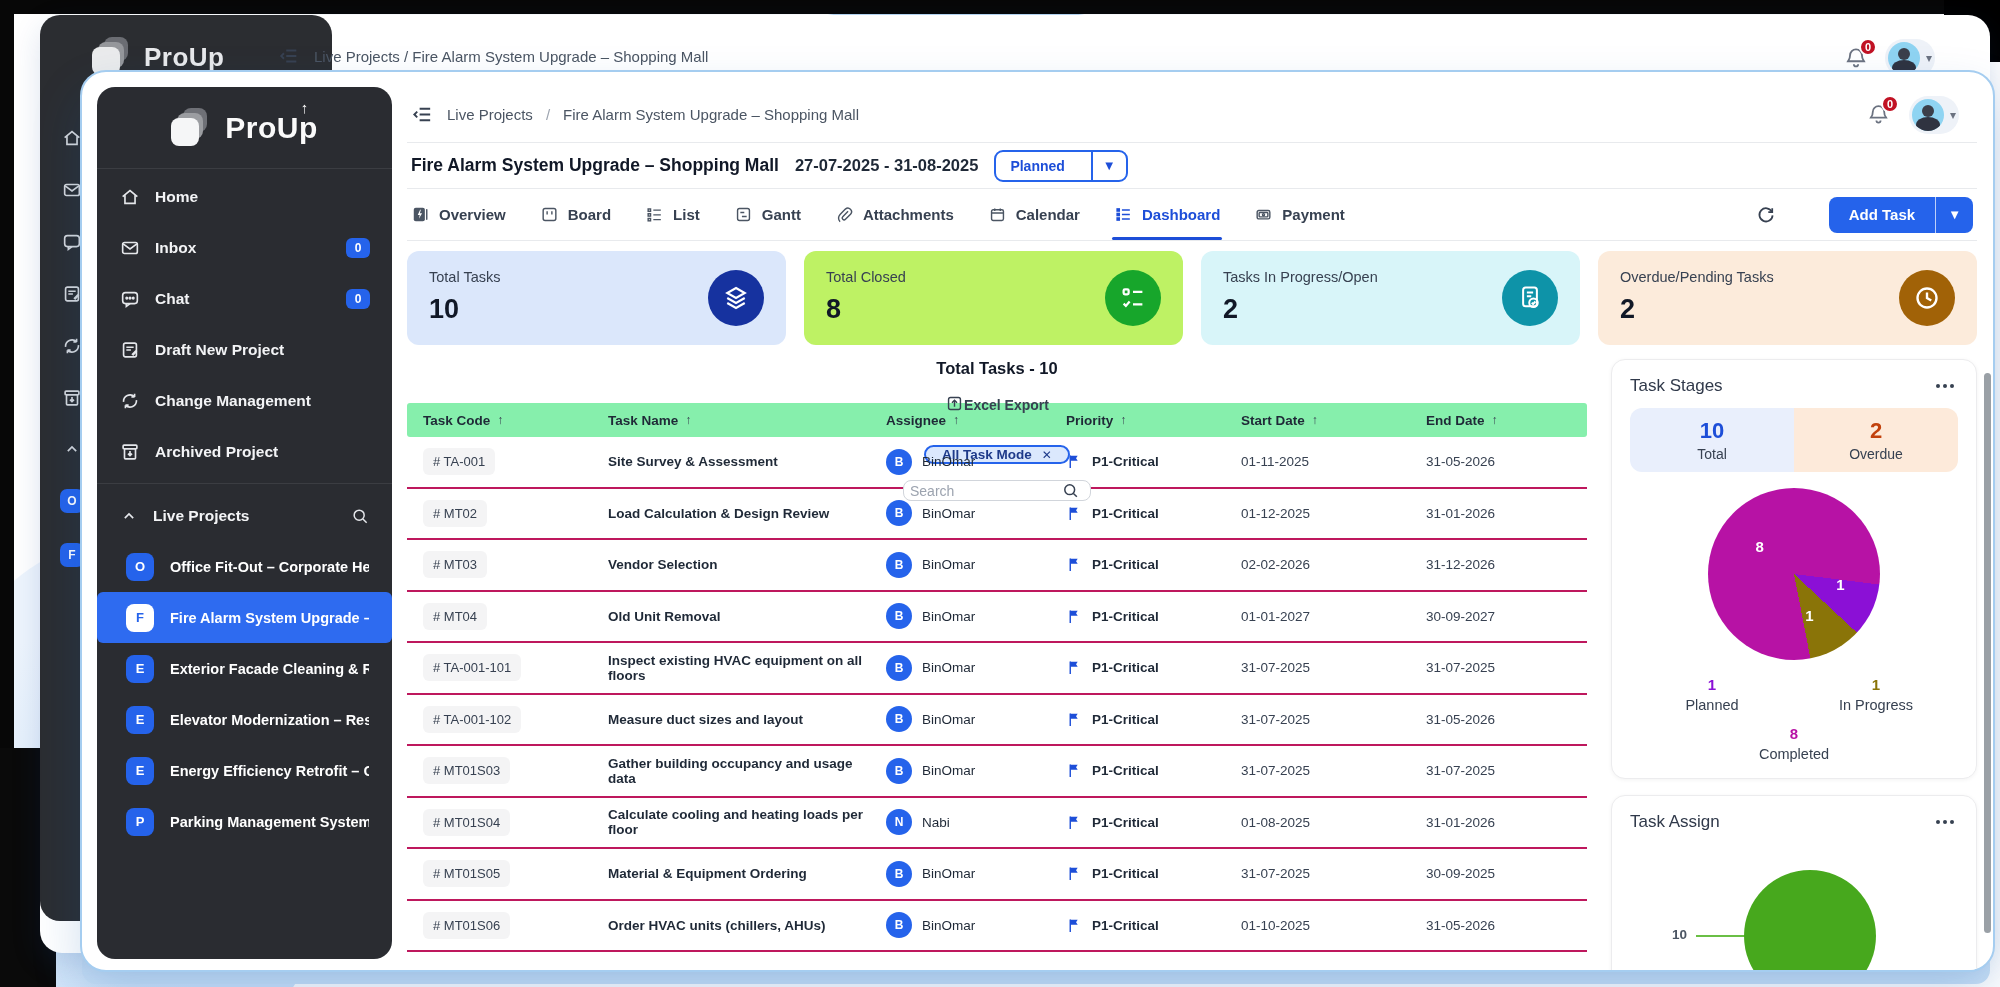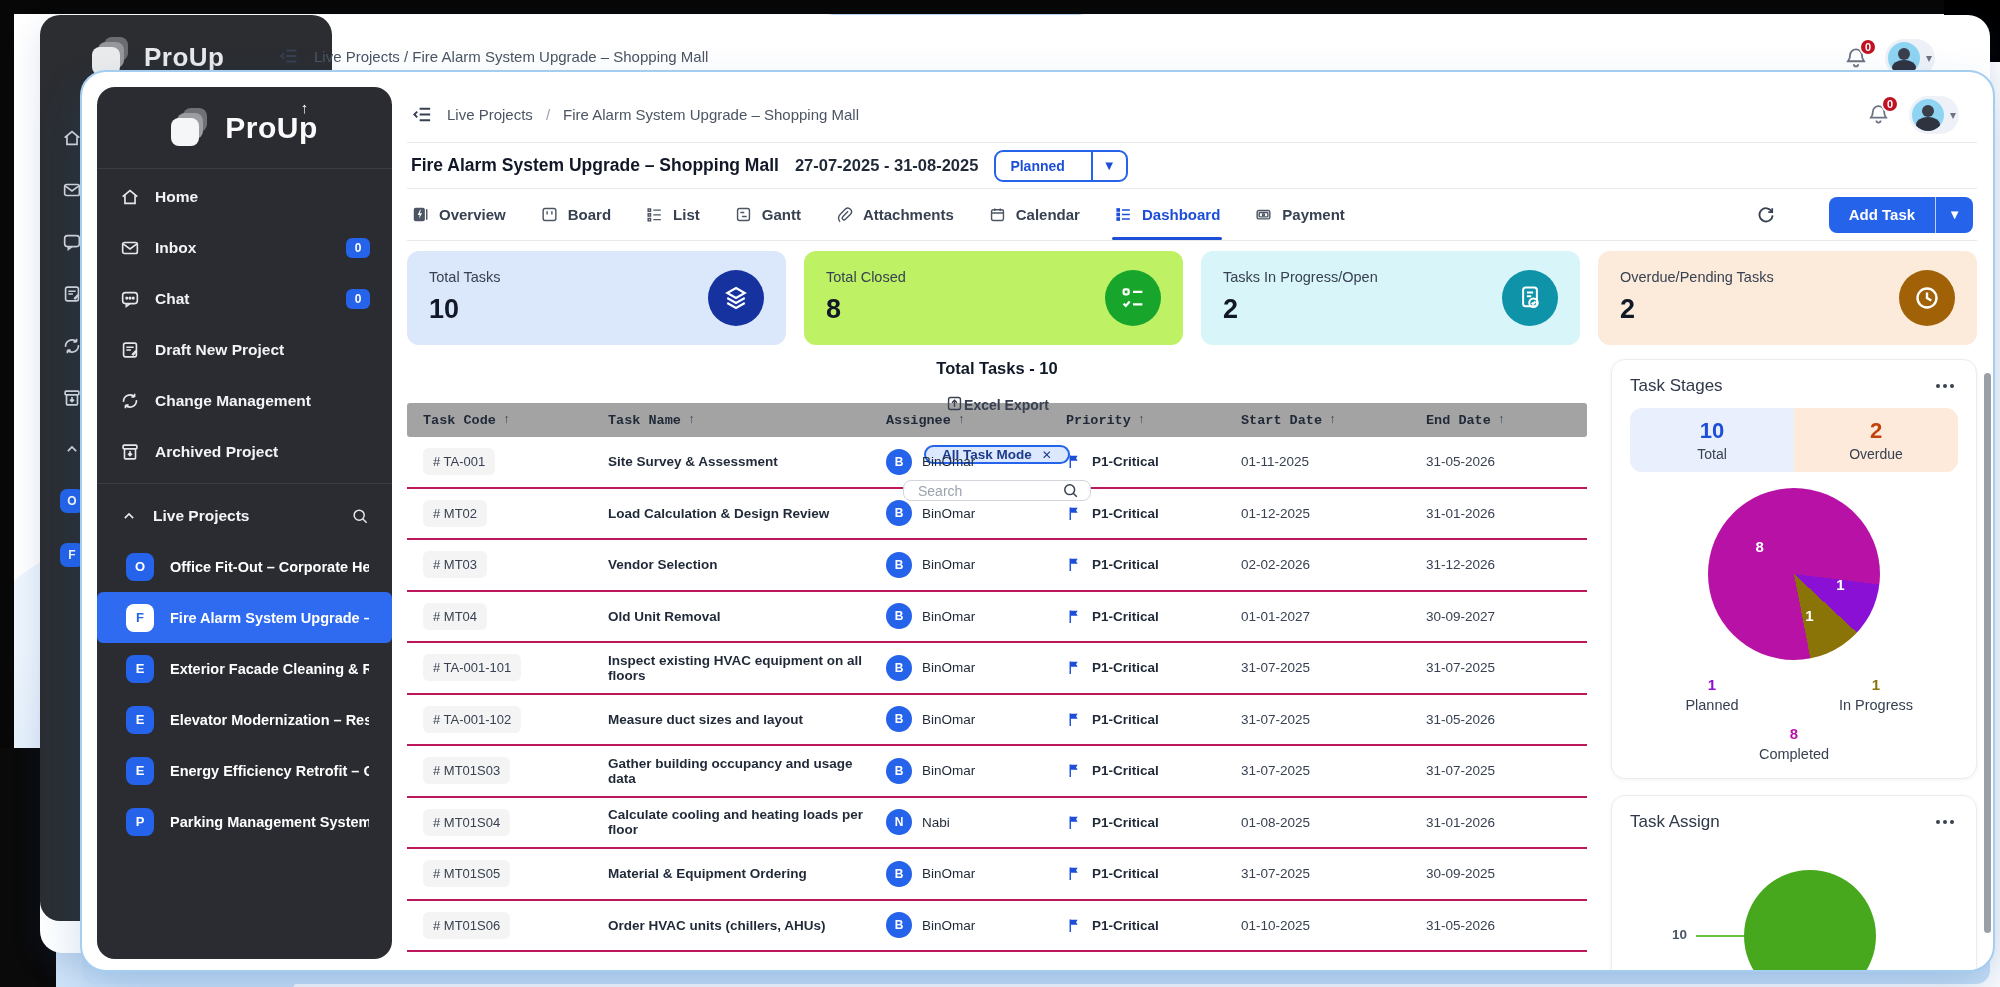--- a/index.html
+++ b/index.html
@@ -95,25 +95,25 @@
   .scard.c4 { background:#fcebdb; } .scard.c4 .cicon { background:#a16207; }
 
   .bodyrow { display:flex; margin-top:14px; align-items:flex-start; }
   .tablewrap { width:1180px; }
   .tooly { height:44px; display:flex; align-items:center; gap:16px; padding:0 4px;flex-direction:column; }
   .t-title { font-size:16.5px; font-weight:bold; color:#111827; }
   .export { display:flex; align-items:flex-end; gap:0; color:#374151; font-size:14px; font-weight:bold; cursor:pointer; }
   .tooly-spacer { flex:1; }
   .chip { display:flex; align-items:center; gap:10px; background:#dbe8fd; border:2px solid #2563eb; border-radius:999px; height:32px; padding:0 16px; color:#1e3a8a; font-size:13.5px; font-weight:bold; cursor:pointer; }
   .chip .x { font-size:12px; }
-  .searchbox { width:188px; height:40px; border:1px solid #d1d5db; border-radius:8px; display:flex; align-items:center; padding:0 10px 0 12px; gap:8px; background:#fff; }
+  .searchbox { width:188px; height:40px; border:1px solid #d1d5db; border-radius:8px; display:flex; align-items:center; padding:0 10px 0 4px; gap:8px; background:#fff; }
   .searchbox input { border:none; outline:none; flex:1; font-size:14px; color:#374151; font-family:inherit; width:100px; background:transparent; }
   .searchbox input::placeholder { color:#9ca3af; }
 
-  .thead { height:34px; background:#a3a3a3; display:grid; grid-template-columns:185px 278px 180px 175px 185px 1fr; align-items:center; font-size:13.5px; font-weight:bold; color:#1f2937; border-radius:3px;font-family:Liberation Mono, monospace; }
+  .thead { height:34px; background:#86efac; display:grid; grid-template-columns:185px 278px 180px 175px 185px 1fr; align-items:center; font-size:13.5px; font-weight:bold; color:#1f2937; border-radius:3px; }
   .thead .th { padding-left:16px; display:flex; gap:7px; align-items:center; cursor:pointer; }
   .sort { color:#374151; font-size:12px; }
   .rows .row { height:51.5px; display:grid; grid-template-columns:185px 278px 180px 175px 185px 1fr; align-items:center; border-bottom:2px solid #be185d; font-size:13.5px; cursor:pointer; }
   .cell { padding-left:16px; }
   .codechip { display:inline-block; background:#f4f4f5; border-radius:6px; padding:6px 10px; color:#374151; font-size:13px; }
   .tname { color:#1f2937; font-weight:bold; font-size:13.5px; }
   .assg { display:flex; align-items:center; gap:10px; }
   .assg .av { width:26px; height:26px; border-radius:50%; background:#2563eb; color:#fff; font-size:12px; font-weight:bold; display:flex; align-items:center; justify-content:center; }
   .prio { display:flex; align-items:center; gap:9px; color:#1f2937; font-weight:bold; }
   .datecell { color:#374151; }

